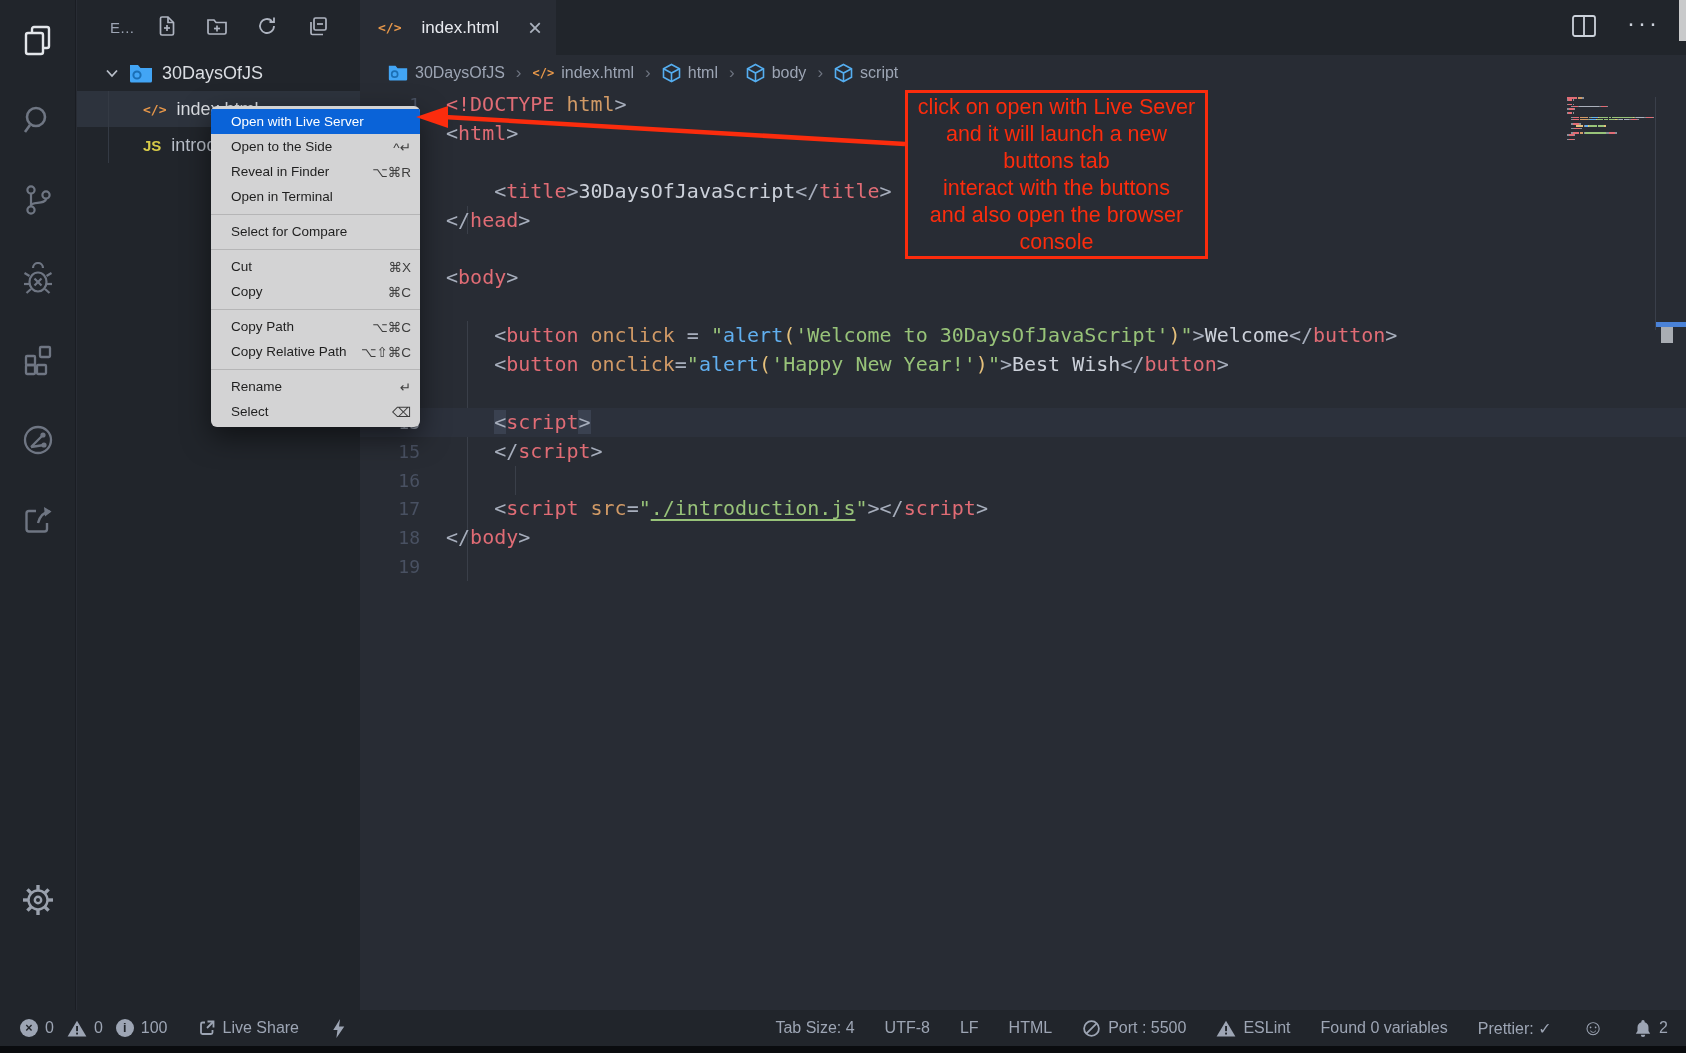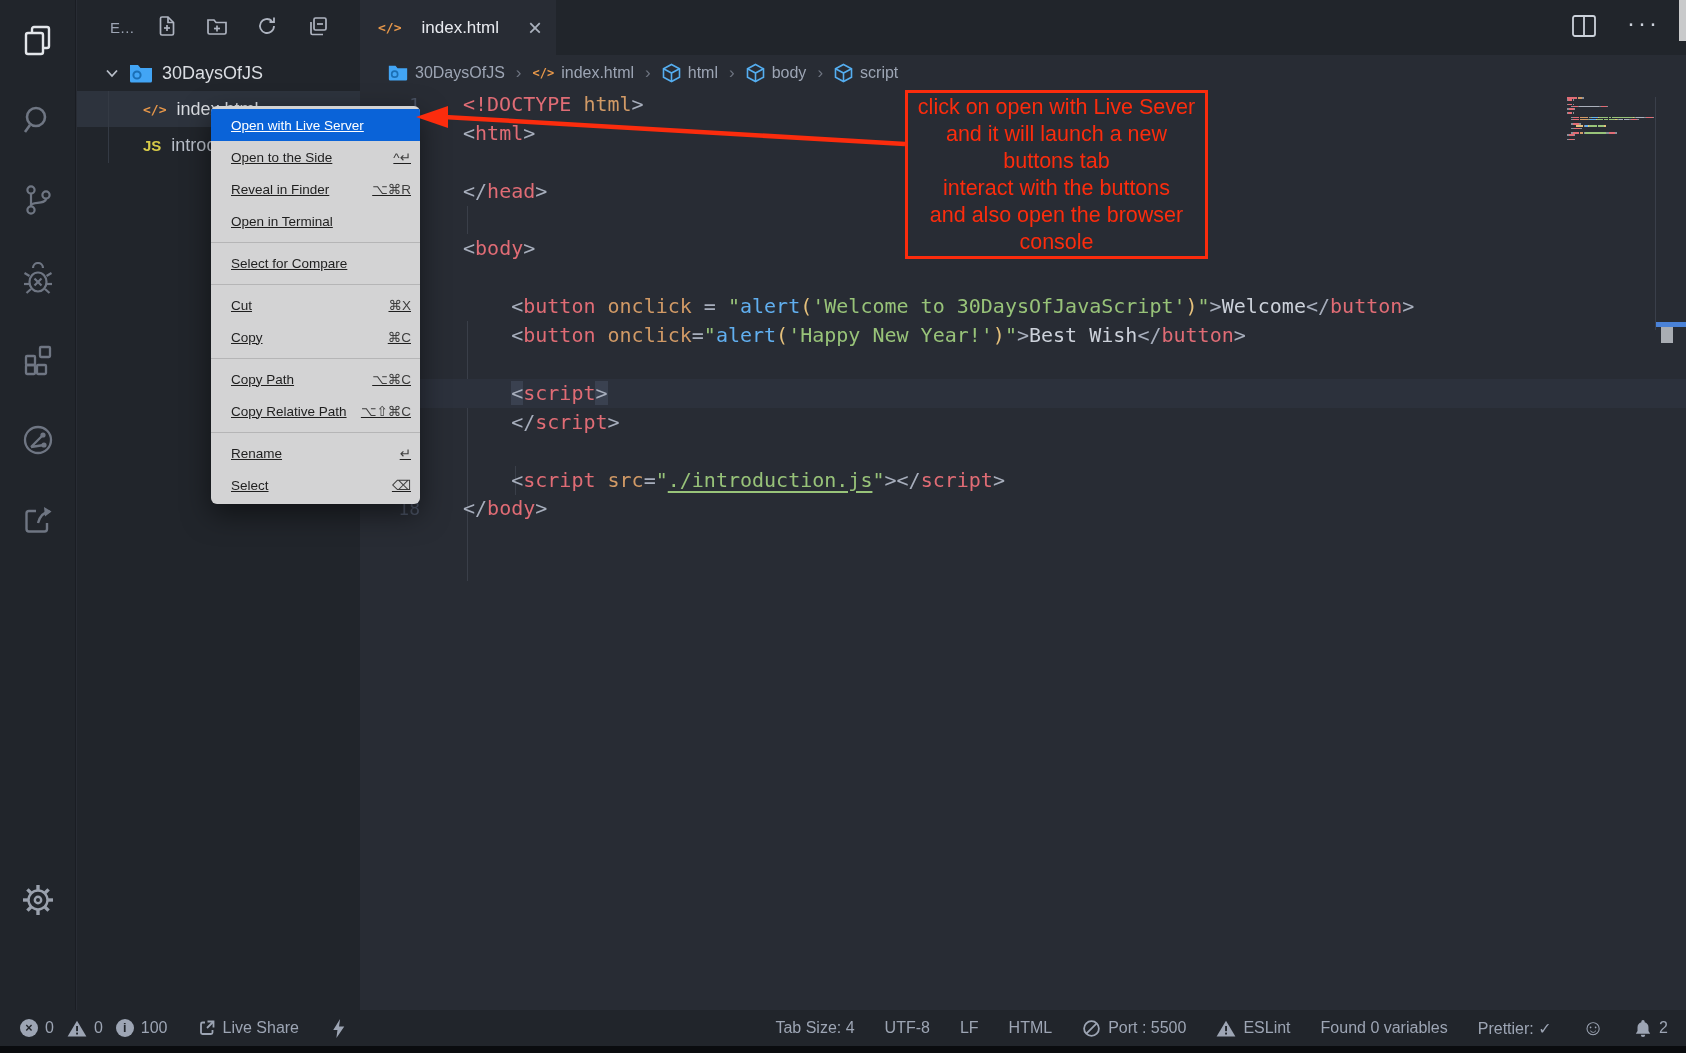--- a/index.html
+++ b/index.html
@@ -50,21 +50,21 @@
 
   .breadcrumb { height:35px; display:flex; align-items:center; padding-left:28px; gap:9px; color:#9da5b4; font-size:16px; }
   .bc-item { display:flex; align-items:center; gap:7px; }
   .bc-sep { color:#6e7480; font-size:17px; padding:0 2px; }
 
   .editor { position:absolute; top:90px; left:0; right:0; bottom:0; }
   .code-line { height:28.9px; display:flex; align-items:center; position:relative; z-index:1; }
   .code-line.current { background:#2c313c; }
   .ln { width:60px; flex:none; text-align:right; color:#495162; font:18px "DejaVu Sans Mono", monospace; }
   .current .ln { color:#8f96a3; }
-  .lcode { margin-left:43px; font:20px/28.9px "DejaVu Sans Mono", monospace; white-space:pre; color:#a7aebc; }
+  .lcode { margin-left:26px; font:20px/28.9px "DejaVu Sans Mono", monospace; white-space:pre; color:#a7aebc; }
   .tk-p { color:#a7aebc; } .tk-tag { color:#e06c75; } .tk-attr { color:#d19a66; }
   .tk-str { color:#98c379; } .tk-fn { color:#61afef; } .tk-obj { color:#e5c07b; }
   .tk-gold { color:#e5c07b; } .tk-txt { color:#ccd1da; }
   .tk-link { color:#98c379; text-decoration:underline; text-underline-offset:4px; }
   .tk-hl { background:#3a4150; color:#a7aebc; }
   .iguide { position:absolute; width:1px; background:#3a3f49; z-index:0; }
 
   
   .minimap { position:absolute; top:7px; right:33px; width:86px; z-index:0; }
   .mm-line { height:2.2px; position:relative; }
@@ -77,21 +77,21 @@
   .ruler-handle { position:absolute; top:237px; right:13px; width:12px; height:16px; background:#a9adb3; }
   .tr-strip { position:absolute; top:0; right:0; width:7px; height:41px; background:#c9cacb; z-index:8; }
 
   
   .cmenu {
     position:absolute; left:211px; top:106px; width:209px;
     background:#d3d3d4; border-radius:6px; overflow:hidden;
     box-shadow:0 10px 28px rgba(0,0,0,.5); padding:3px 0;
     font-size:13.5px; color:#1f1f1f; z-index:10;
   }
-  .menu-item { height:32px; display:flex; align-items:center; padding:0 9px 0 20px;text-decoration:underline; }
+  .menu-item { height:25px; display:flex; align-items:center; padding:0 9px 0 20px; }
   .menu-item .lbl { flex:1; white-space:nowrap; }
   .menu-item .sc { color:#3d3d3d; white-space:nowrap; }
   .menu-item.hl { background:#0a63d8; color:#fff; }
   .menu-sep { height:1px; background:#b5b5b6; margin:4.5px 0; }
 
   
   .annotation {
     position:absolute; left:905px; top:90px; width:303px; height:169px;
     border:3px solid #fb2c0d; color:#fb2c0d; z-index:5;
     display:flex; flex-direction:column; justify-content:center; align-items:center;
@@ -333,20 +333,24 @@
         </div>
         <div class="code-line">
           <span class="ln">2</span>
           <span class="lcode"><span class="tk-p">&lt;</span><span class="tk-tag">html</span><span class="tk-p">&gt;</span></span>
         </div>
         <div class="code-line">
           <span class="ln">3</span>
           <span class="lcode"></span>
         </div>
         <div class="code-line">
+          <span class="ln">5</span>
+          <span class="lcode"><span class="tk-p">    &lt;</span><span class="tk-tag">title</span><span class="tk-p">&gt;</span><span class="tk-txt">30DaysOfJavaScript</span><span class="tk-p">&lt;/</span><span class="tk-tag">title</span><span class="tk-p">&gt;</span></span>
+        </div>
+        <div class="code-line">
           <span class="ln">6</span>
           <span class="lcode"><span class="tk-p">&lt;/</span><span class="tk-tag">head</span><span class="tk-p">&gt;</span></span>
         </div>
         <div class="code-line">
           <span class="ln">7</span>
           <span class="lcode"></span>
         </div>
         <div class="code-line">
           <span class="ln">8</span>
           <span class="lcode"><span class="tk-p">&lt;</span><span class="tk-tag">body</span><span class="tk-p">&gt;</span></span>
@@ -379,20 +383,24 @@
           <span class="ln">16</span>
           <span class="lcode"></span>
         </div>
         <div class="code-line">
           <span class="ln">17</span>
           <span class="lcode"><span class="tk-p">    &lt;</span><span class="tk-tag">script</span><span class="tk-attr"> src</span><span class="tk-p">=</span><span class="tk-str">"</span><span class="tk-link">./introduction.js</span><span class="tk-str">"</span><span class="tk-p">&gt;</span><span class="tk-p">&lt;/</span><span class="tk-tag">script</span><span class="tk-p">&gt;</span></span>
         </div>
         <div class="code-line">
           <span class="ln">18</span>
           <span class="lcode"><span class="tk-p">&lt;/</span><span class="tk-tag">body</span><span class="tk-p">&gt;</span></span>
+        </div>
+        <div class="code-line">
+          <span class="ln">19</span>
+          <span class="lcode"></span>
         </div>
       </div>
     <div class="minimap" id="minimap">
         <div class="mm-line">
           <span class="mm-bar mm-tag" style="left: 0px; width: 9.9px;"></span>
           <span class="mm-bar mm-attr" style="left: 11px; width: 4.4px;"></span>
           <span class="mm-bar mm-p" style="left: 15.4px; width: 1.5px;"></span>
         </div>
         <div class="mm-line">
           <span class="mm-bar mm-p" style="left: 0px; width: 1.5px;"></span>

